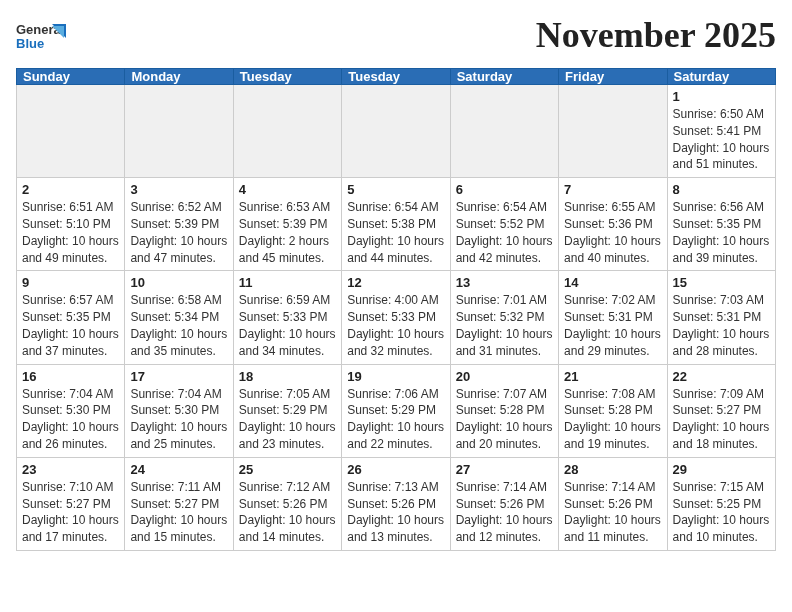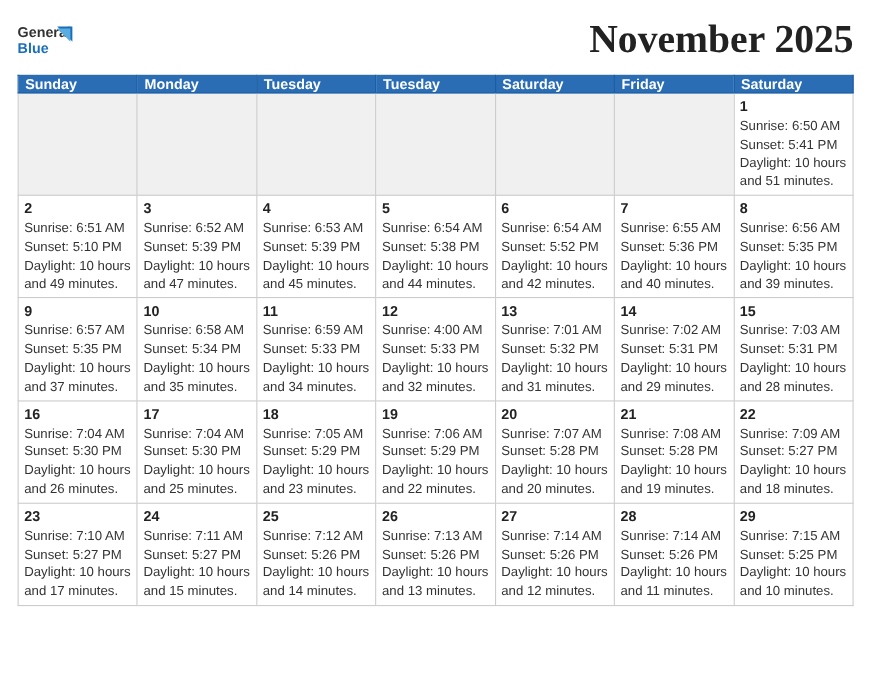--- a/index.html
+++ b/index.html
@@ -138,21 +138,21 @@
             <div>Sunrise: 6:52 AM</div>
             <div>Sunset: 5:39 PM</div>
             <div>Daylight: 10 hours and 47 minutes.</div>
           </div>
         </td>
         <td>
           <span class="day-number">4</span>
           <div class="cell-content">
             <div>Sunrise: 6:53 AM</div>
             <div>Sunset: 5:39 PM</div>
-            <div>Daylight: 10 hours and 45 minutes.</div>
+            <div>Daylight: 2 hours and 45 minutes.</div>
           </div>
         </td>
         <td>
           <span class="day-number">5</span>
           <div class="cell-content">
             <div>Sunrise: 6:54 AM</div>
             <div>Sunset: 5:38 PM</div>
             <div>Daylight: 10 hours and 44 minutes.</div>
           </div>
         </td>

